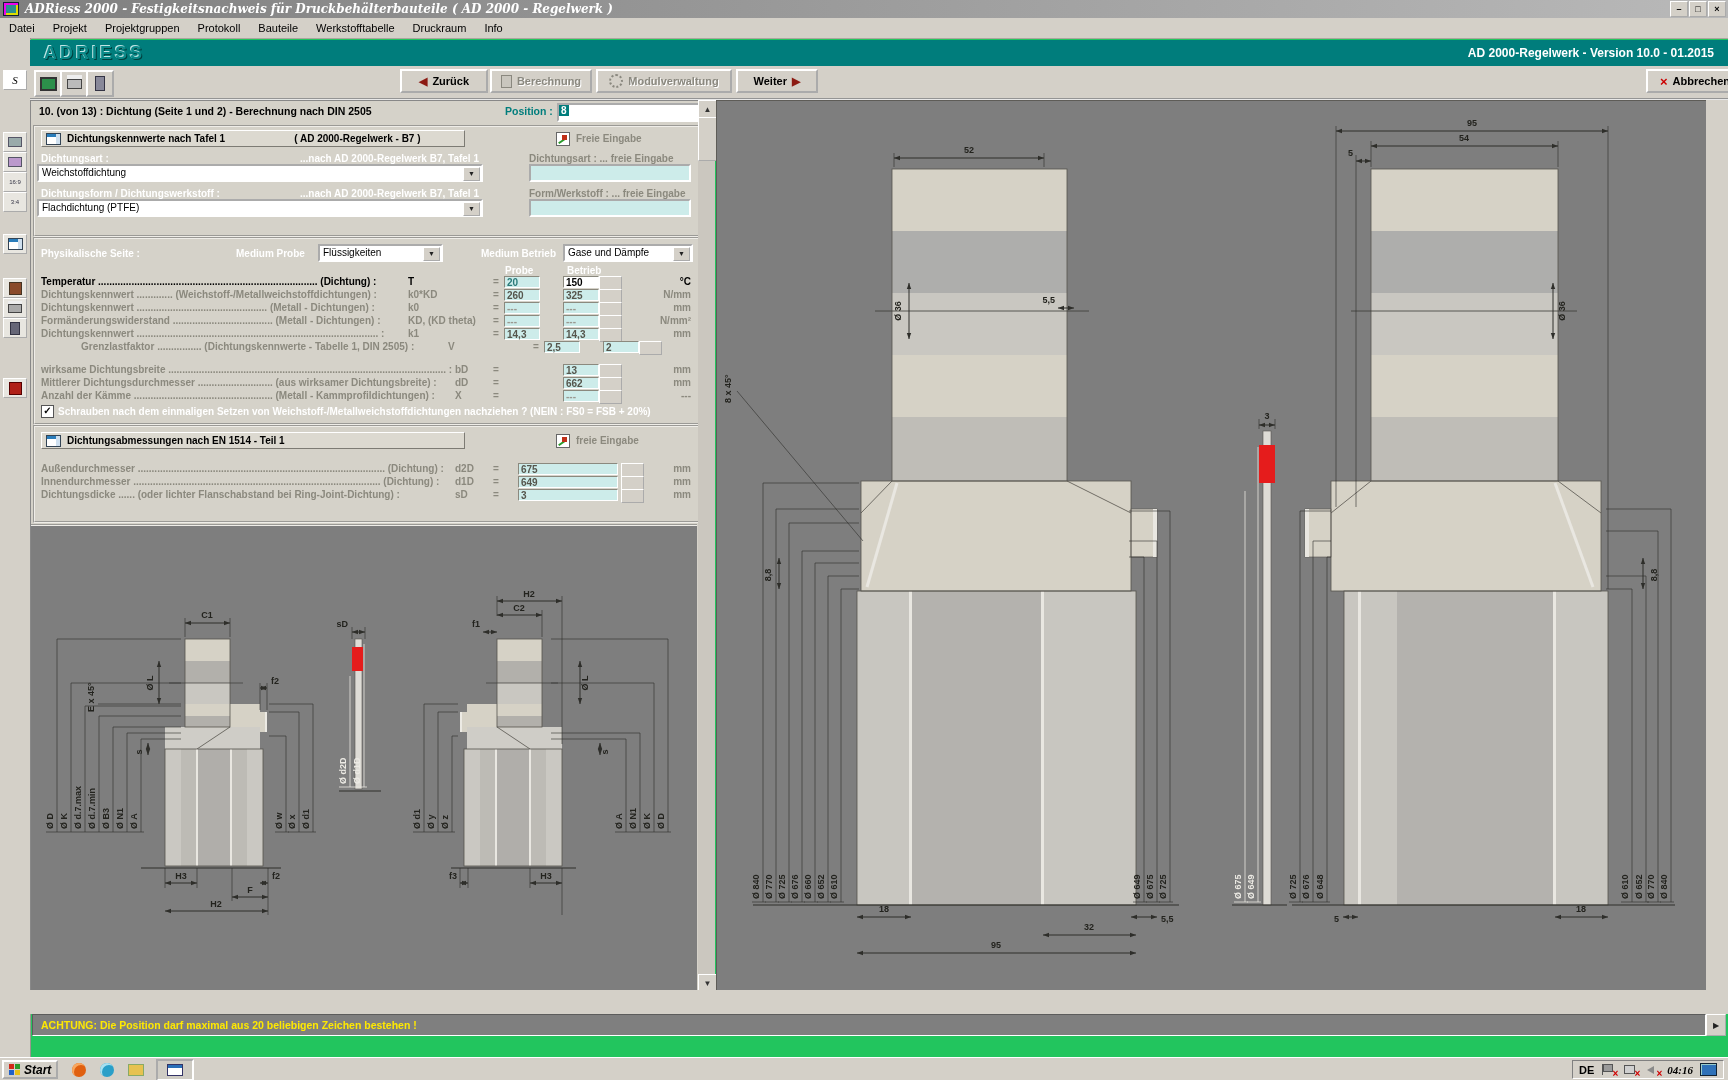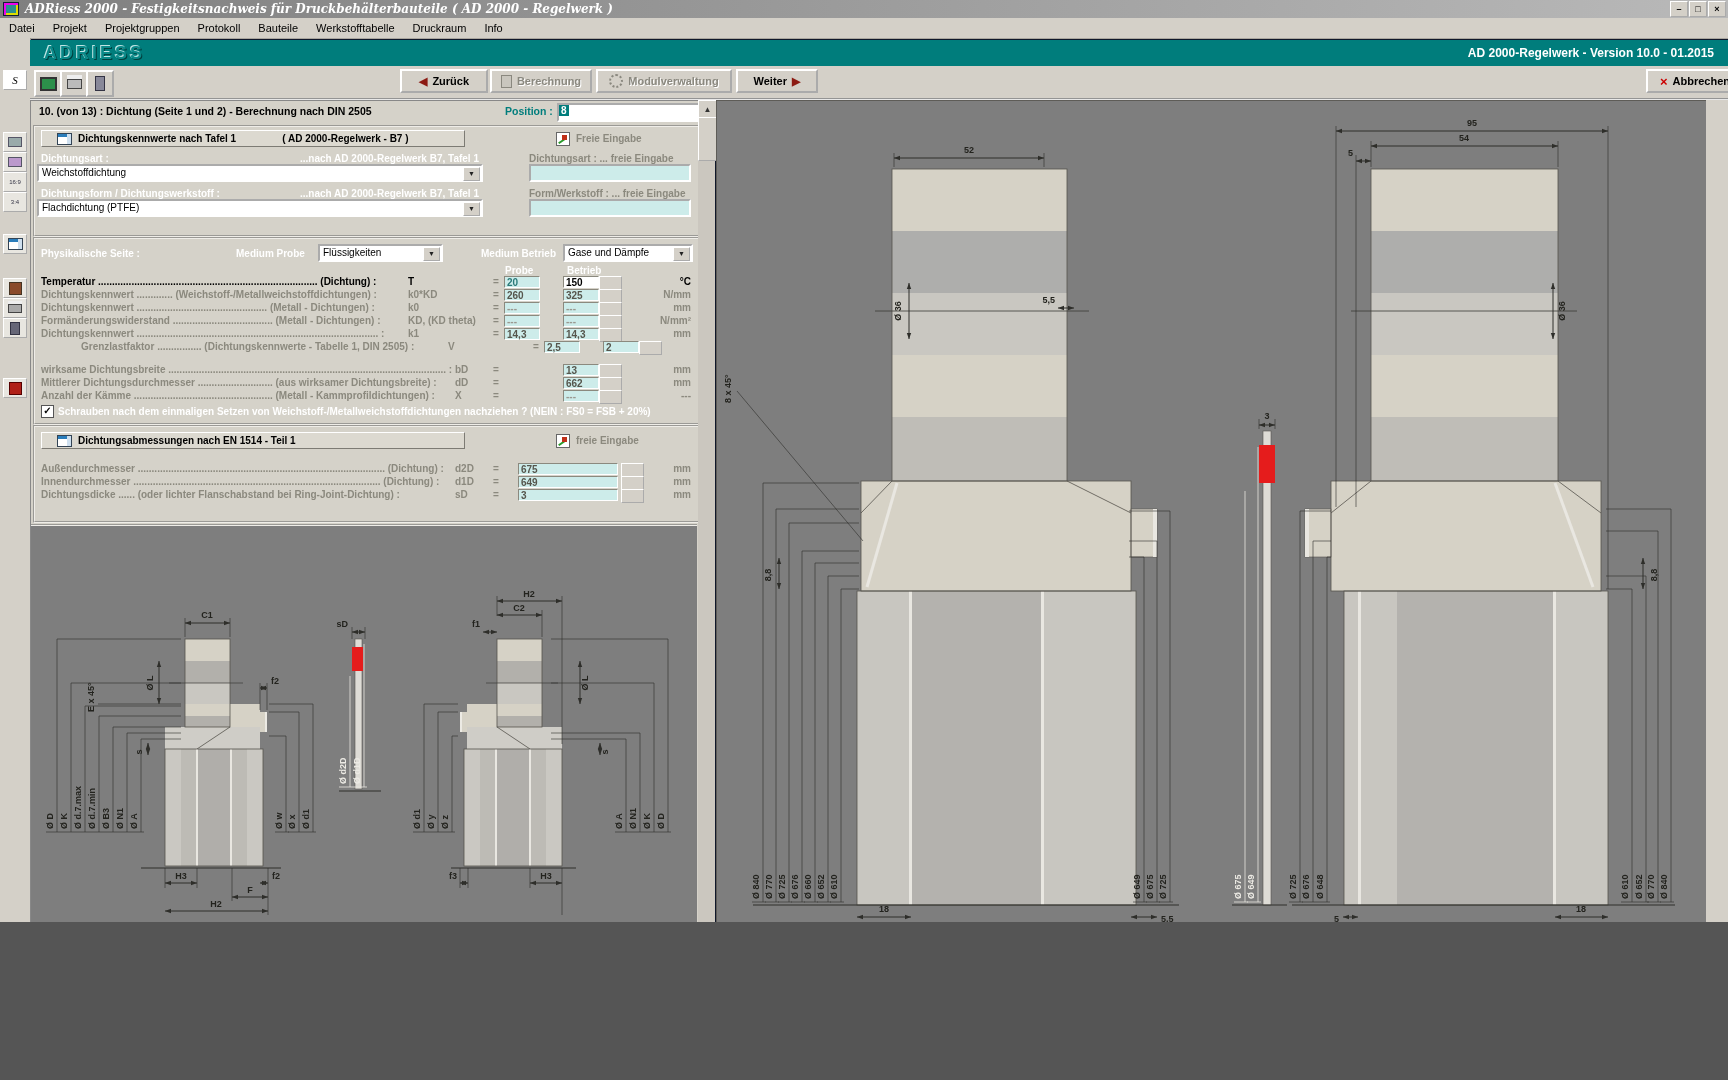--- a/index.html
+++ b/index.html
@@ -1,16 +1,16 @@
 <!DOCTYPE html>
 <html><head>
 <meta charset="utf-8">
 <style>
   html,body{margin:0;padding:0;background:#555;}
-  #app{position:relative;width:1728px;height:922px;background:#0f172a;font-family:"Liberation Sans",sans-serif;overflow:hidden;}
+  #app{position:relative;width:1728px;height:1080px;background:#22c55e;font-family:"Liberation Sans",sans-serif;overflow:hidden;}
   .abs{position:absolute;}
   
   .titlebar{left:0;top:0;width:1728px;height:18px;background:linear-gradient(90deg,#7f7f7f,#b9b9b9);display:flex;align-items:center;color:#fff;}
   .title-text{font-family:"DejaVu Serif","Liberation Serif",serif;font-style:italic;font-weight:bold;font-size:12px;margin-left:6px;white-space:nowrap;}
   .app-ico{width:14px;height:12px;margin-left:3px;background:#2a8f8d;border:1px solid #123;box-shadow:inset 2px 2px 0 #e0e,inset -2px -2px 0 #dd0;}
   .winbtns{margin-left:auto;display:flex;gap:1px;margin-right:2px;}
   .wbtn{width:16px;height:14px;background:#d4d0c8;border:1px outset #fff;font-size:9px;font-weight:bold;color:#000;display:flex;align-items:center;justify-content:center;line-height:1;}
   .menubar{left:0;top:18px;width:1728px;height:20px;background:#d4d0c8;display:flex;align-items:center;font-size:11px;color:#000;border-bottom:1px solid #aaa69e;}
   .menu-item{padding:2px 9px;}
   
@@ -35,21 +35,21 @@
   .right-panel{left:716px;top:100px;width:990px;height:890px;background:#7e7e7e;border:1px solid #5e5c57;}
   .right-strip{left:1706px;top:100px;width:22px;height:890px;background:#d4d0c8;}
   .gapstrip{left:30px;top:990px;width:1698px;height:24px;background:#d4d0c8;}
   
   .pgheader{position:absolute;left:0;top:2px;width:668px;height:18px;}
   .bold10{font-size:10.5px;font-weight:bold;color:#000;white-space:nowrap;}
   .teal{color:#007d7c;}
   .posfield{position:absolute;left:526px;top:0;width:142px;height:15px;background:#fff;border:2px inset #fff;font-size:10px;}
   .possel{background:#007d7c;color:#fff;padding:0 2px;font-weight:bold;}
   .gbox{position:absolute;left:2px;width:664px;background:#d5d2c9;border:2px groove #efede8;}
-  .secbar{position:absolute;left:6px;top:3px;width:424px;height:17px;background:#dcd9d0;border:1px solid;border-color:#fff #7d7b74 #7d7b74 #fff;display:flex;align-items:center;gap:6px;padding-left:15px;box-sizing:border-box;}
+  .secbar{position:absolute;left:6px;top:3px;width:424px;height:17px;background:#dcd9d0;border:1px solid;border-color:#fff #7d7b74 #7d7b74 #fff;display:flex;align-items:center;gap:6px;padding-left:4px;box-sizing:border-box;}
   .tblico{width:13px;height:10px;background:linear-gradient(#2a7dbb 0 3px,#fff 3px),linear-gradient(90deg,#fff 0,#fff);border:1px solid #345;box-shadow:inset -4px 0 0 #cfe0ef;}
   .wlabel{font-size:10px;font-weight:bold;color:#fff;white-space:nowrap;}
   .glabel{font-size:10px;font-weight:bold;color:#8b897e;white-space:nowrap;}
   .blabel{font-size:10px;font-weight:bold;color:#000;white-space:nowrap;}
   .freeico{width:12px;height:12px;background:#fff;border:1px solid #666;position:relative;}
   .freeico:before{content:"";position:absolute;left:1px;top:7px;width:8px;height:2px;background:#2a9a2a;transform:rotate(-35deg);}
   .freeico:after{content:"";position:absolute;left:5px;top:2px;width:5px;height:5px;background:#c03018;}
   .ddown{position:absolute;height:18px;background:#fff;border:2px inset #fff;font-size:10px;color:#000;line-height:14px;padding-left:3px;box-sizing:border-box;}
   .dd-btn{position:absolute;right:0px;top:0px;width:15px;height:12px;background:#d4d0c8;border:1px outset #fff;font-size:7px;color:#222;text-align:center;line-height:12px;}
   .cyanf{position:absolute;height:18px;background:#cdecea;border:2px inset #fff;box-sizing:border-box;font-size:10px;color:#4e4e46;line-height:14px;padding-left:3px;}
@@ -192,21 +192,21 @@
     <div class="pgheader">
       <span class="bold10" style="position:absolute;left:8px;top:2px;">10.  (von 13) :   Dichtung  (Seite 1 und 2) - Berechnung nach  DIN 2505</span>
       <span class="bold10 teal" style="position:absolute;left:474px;top:2px;">Position :</span>
       <span class="posfield"><span class="possel">8</span></span>
     </div>
 
     <div class="gbox" style="top:24px;height:108px;">
       <div class="secbar">
         <i class="tblico"></i>
         <span class="blabel">Dichtungskennwerte nach Tafel 1</span>
-        <span class="blabel" style="margin-left:40px;">( AD 2000-Regelwerk - B7 )</span>
+        <span class="blabel" style="margin-left:63px;">( AD 2000-Regelwerk - B7 )</span>
       </div>
       <i class="freeico" style="position:absolute;left:521px;top:5px;"></i>
       <span class="glabel" style="position:absolute;left:541px;top:6px;">Freie Eingabe</span>
 
       <span class="wlabel" style="position:absolute;left:6px;top:26px;">Dichtungsart :</span>
       <span class="wlabel" style="position:absolute;left:240px;top:26px;width:204px;text-align:right;">...nach  AD 2000-Regelwerk  B7, Tafel 1</span>
       <span class="ddown" style="left:2px;top:37px;width:446px;">
         <span>Weichstoffdichtung</span>
         <span class="dd-btn" style="top:1px;right:1px;height:12px;">▼</span>
       </span>

